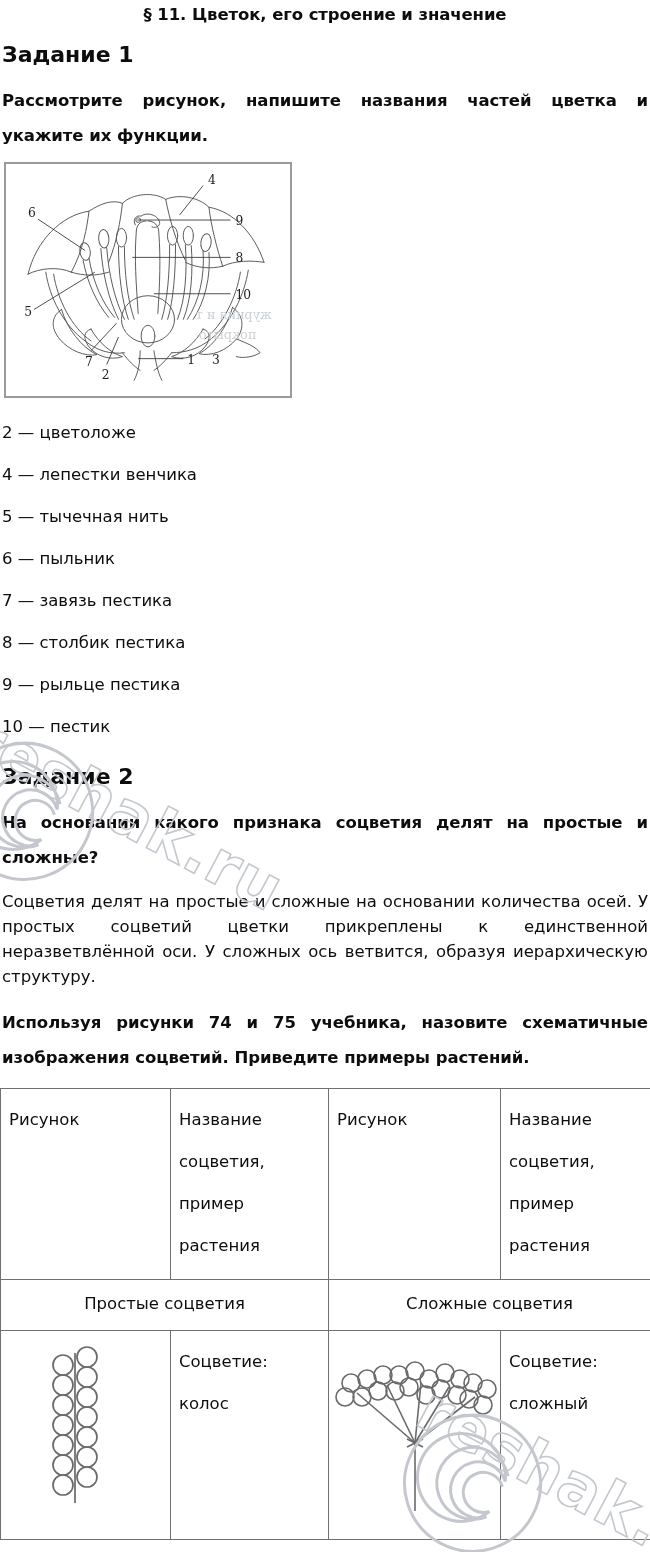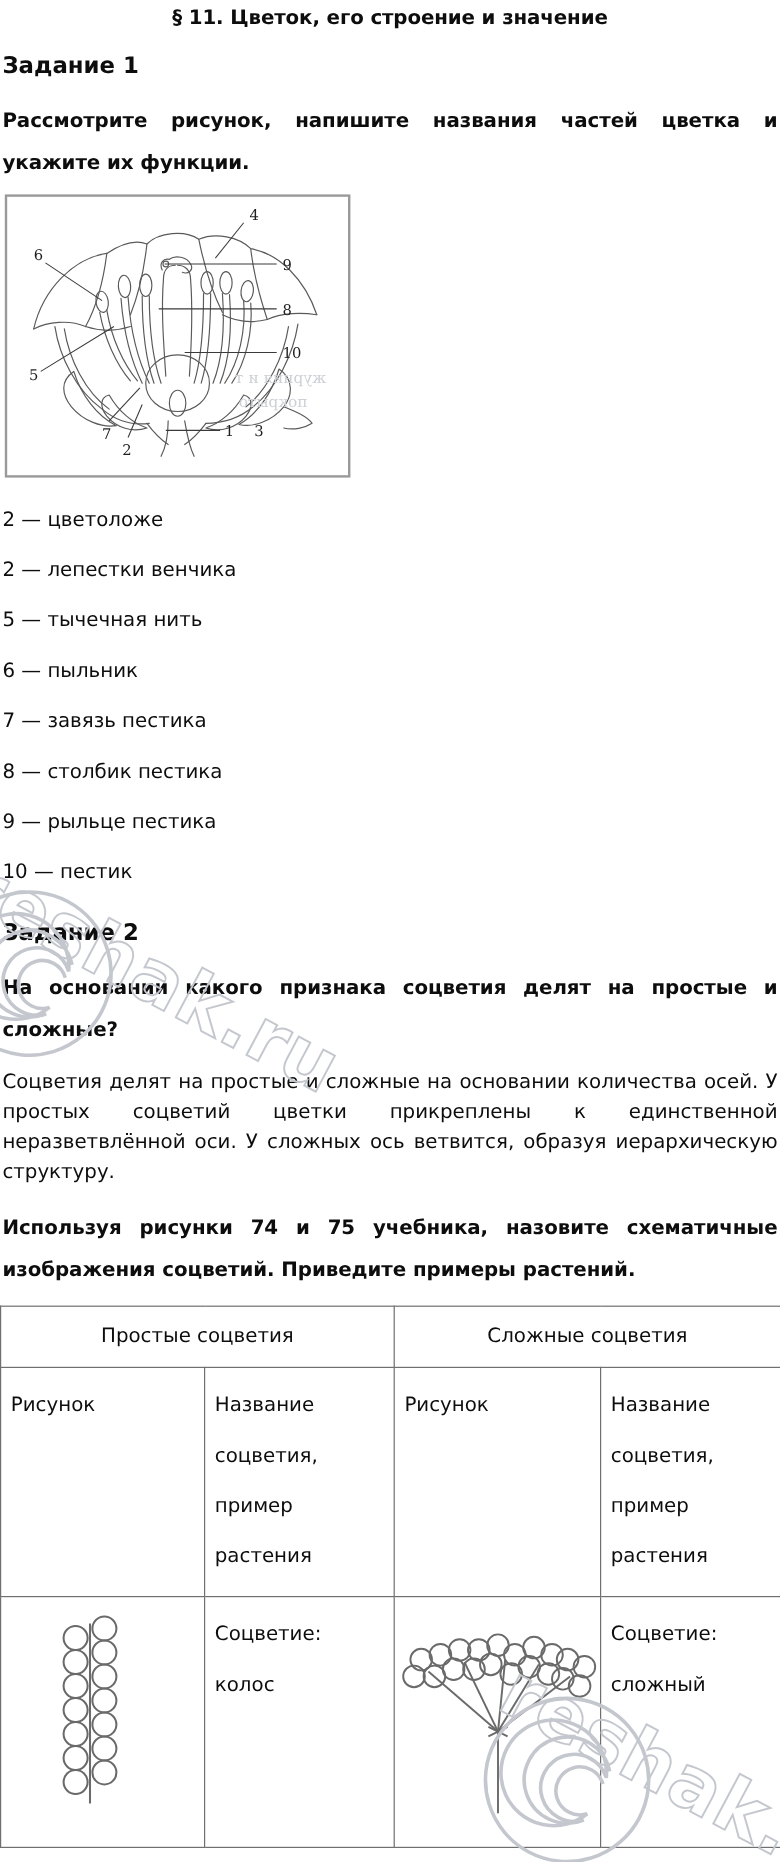--- a/index.html
+++ b/index.html
@@ -20,21 +20,21 @@
   .doc-title {
     font-size: 16.5px;
     font-weight: bold;
     text-align: center;
     letter-spacing: -0.1px;
     margin: 0;
     padding: 4px 0 0 0;
     line-height: 22px;
   }
   .task-heading {
-    font-size: 19px;
+    font-size: 22px;
     font-weight: bold;
     margin: 0;
     padding: 17px 0 0 2px;
     line-height: 24px;
   }
   .prompt {
     font-size: 16.5px;
     font-weight: bold;
     text-align: justify;
     text-align-last: left;
@@ -216,21 +216,21 @@
 
       <g fill="#cdd1d6" font-family="DejaVu Serif, Liberation Serif, serif" font-size="13" transform="scale(-1,1) translate(-288,0)">
         <text x="18" y="158">журния и т</text>
         <text x="34" y="178">покрыто</text>
       </g>
     </svg>
   </div>
 
   <ul class="legend">
     <li>2 — цветоложе</li>
-    <li>2 — лепестки венчика</li>
+    <li>4 — лепестки венчика</li>
     <li>5 — тычечная нить</li>
     <li>6 — пыльник</li>
     <li>7 — завязь пестика</li>
     <li>8 — столбик пестика</li>
     <li>9 — рыльце пестика</li>
     <li>10 — пестик</li>
   </ul>
 
   <div class="task-heading">Задание 2</div>
   <div class="prompt">На основании какого признака соцветия делят на простые и сложные?</div>
@@ -238,44 +238,44 @@
   <div class="prompt">Используя рисунки 74 и 75 учебника, назовите схематичные изображения соцветий. Приведите примеры растений.</div>
 
   <table class="sv-table">
     <colgroup>
       <col style="width:170px">
         <col style="width:158px">
       <col style="width:172px">
         <col style="width:150px">
     </colgroup>
     <thead>
-      <tr>
-        <th class="group-head" colspan="2">Простые соцветия</th>
-        <th class="group-head" colspan="2">Сложные соцветия</th>
-      </tr>
       <tr>
         <th>
           <span class="cell-lines">Рисунок</span>
         </th>
         <th>
           <span class="cell-lines">Название</span>
           <span class="cell-lines">соцветия,</span>
           <span class="cell-lines">пример</span>
           <span class="cell-lines">растения</span>
         </th>
         <th>
           <span class="cell-lines">Рисунок</span>
         </th>
         <th>
           <span class="cell-lines">Название</span>
           <span class="cell-lines">соцветия,</span>
           <span class="cell-lines">пример</span>
           <span class="cell-lines">растения</span>
         </th>
       </tr>
+      <tr>
+        <th class="group-head" colspan="2">Простые соцветия</th>
+        <th class="group-head" colspan="2">Сложные соцветия</th>
+      </tr>
     </thead>
     <tbody>
       <tr>
 
         <td class="pic-cell">
 
           <svg width="170" height="208" viewBox="0 0 170 208" xmlns="http://www.w3.org/2000/svg" style="position:relative;z-index:2;">
             <g fill="none" stroke="#6a6a6a" stroke-width="1.7">
               <line x1="74" y1="22" x2="74" y2="172"></line>
               <circle cx="86" cy="26" r="10"></circle>

